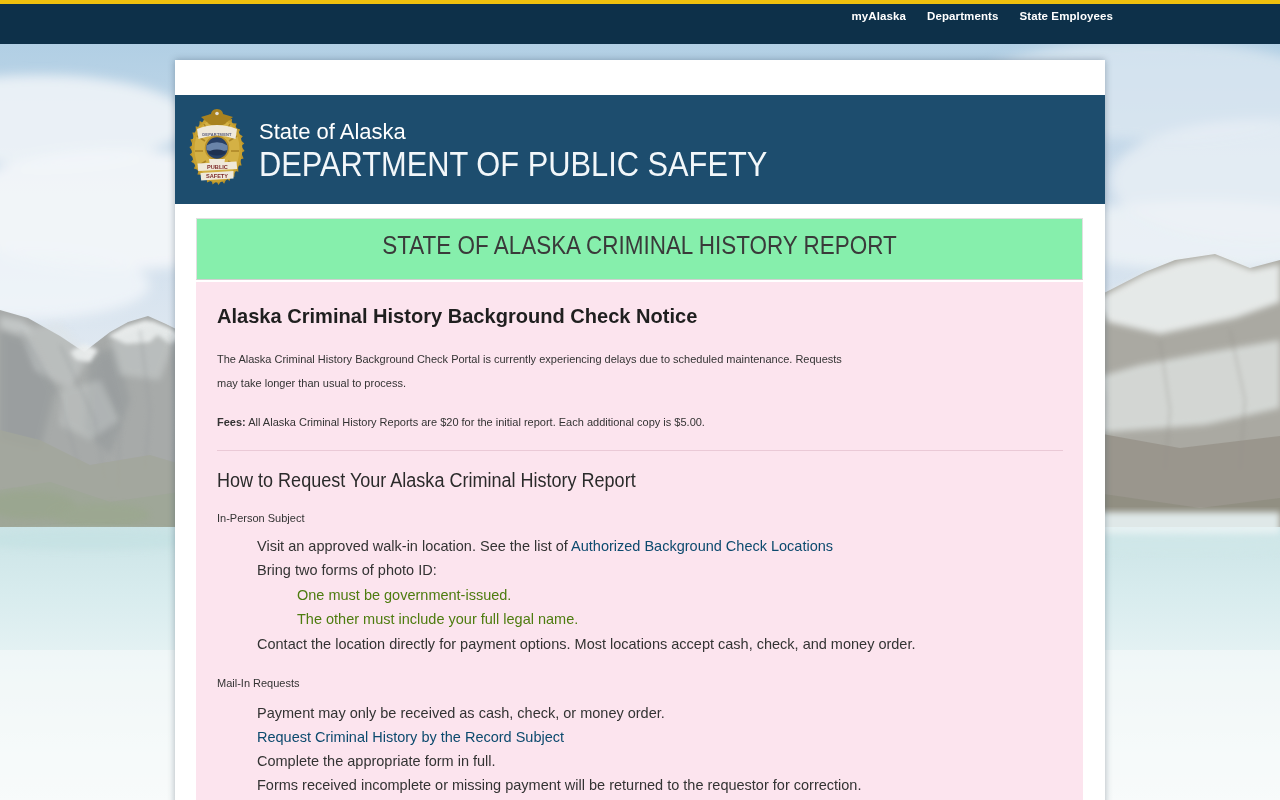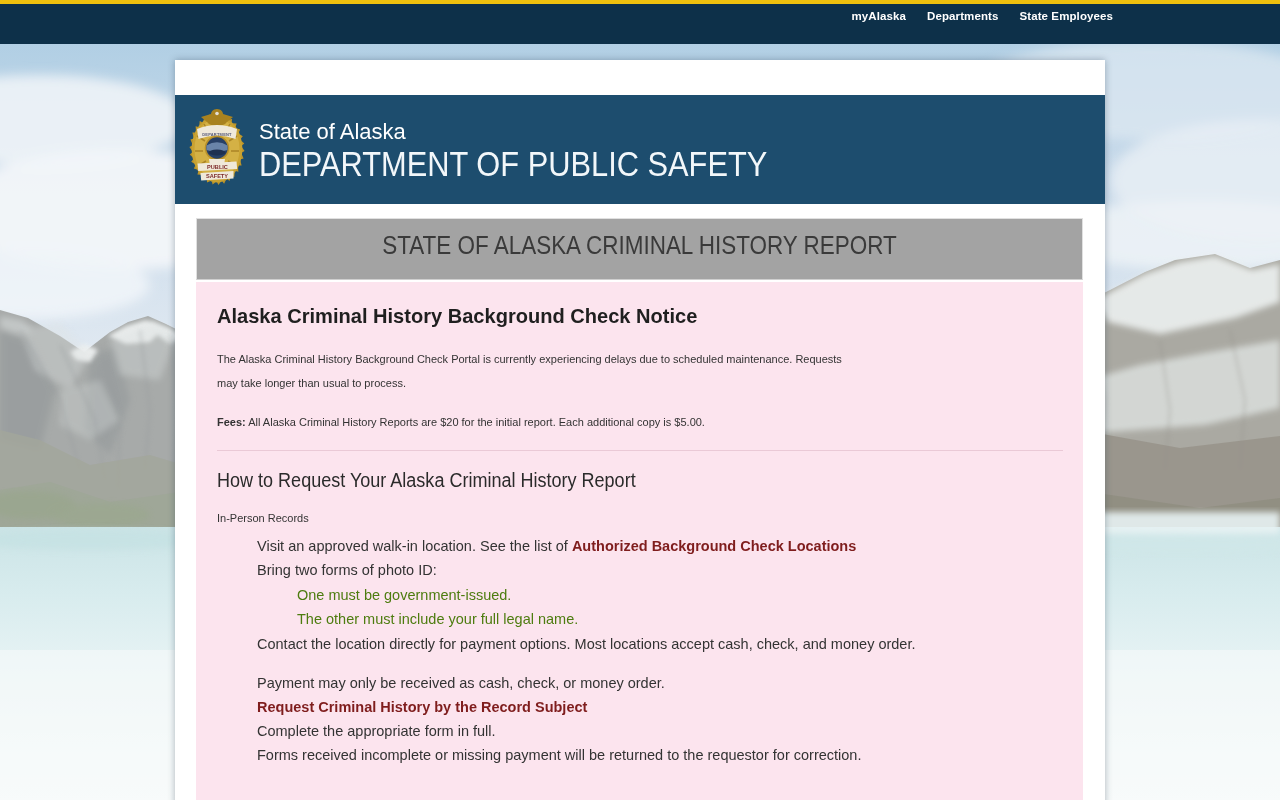--- a/index.html
+++ b/index.html
@@ -9,32 +9,32 @@
 .goldbar { height:4px; background:#eec00e; }
 .topnav { height:40px; background:#0d3049; display:flex; justify-content:flex-end; align-items:flex-end; padding-right:167px; padding-bottom:22px; }
 .topnav a { color:#ffffff; font-size:11.5px; font-weight:bold; text-decoration:none; margin-left:21px; letter-spacing:0.1px; }
 .col { width:930px; margin:16px auto; background:#ffffff; height:753px; box-shadow:0 0 7px rgba(30,50,70,0.35); padding-top:35px; }
 .banner { background:#1d4d6e; height:109px; display:flex; align-items:center; padding-left:14px; }
 .badge { width:56px; height:78px; margin-top:-4px; }
 .btxt { margin-left:14px; color:#fff; }
 .btxt .l1 { font-size:22px; line-height:27px; }
 .btxt .l2 { font-size:35px; line-height:37px; font-weight:normal; color:#f2f7fa; transform:scaleX(0.88); transform-origin:0 50%; white-space:nowrap; }
 .inner { padding:14px 22px 0 21px; }
-.graybox { background:#a3a3a3; border:1px solid #e0e0e0; border-bottom:1px solid #cfcfcf; text-align:center; padding:12px 0 19px 0; margin-bottom:2px; }
+.graybox { background:#86efac; border:1px solid #e0e0e0; border-bottom:1px solid #cfcfcf; text-align:center; padding:12px 0 19px 0; margin-bottom:2px; }
 .graybox h1 { font-size:25px; font-weight:normal; color:#3a3a3a; transform:scaleX(0.898); transform-origin:50% 50%; white-space:nowrap; }
 .pinkbox { background:#fce4ee; padding:20px 20px 40px 21px; min-height:550px; }
 .pinkbox h2 { font-size:21px; line-height:28px; font-weight:bold; color:#1f1f1f; margin-bottom:17px; transform:scaleX(0.955); transform-origin:0 50%; white-space:nowrap; }
 .pinkbox p { font-size:11px; color:#333333; line-height:24px; margin-bottom:15px; }
 .pinkbox hr { border:none; border-top:1px solid #eac9d6; margin:16px 0 17px 0; }
 .pinkbox h3 { font-size:20px; line-height:24px; font-weight:normal; color:#2b2b2b; margin-bottom:14px; transform:scaleX(0.901); transform-origin:0 50%; white-space:nowrap; }
 ul.lvl1 { list-style:none; margin:4px 0 15px 0; }
 ul.lvl1 > li { font-size:14.5px; color:#333333; line-height:24.4px; padding-left:40px; }
 ul.lvl2 { list-style:none; }
 ul.lvl2 > li { font-size:14.5px; color:#4d7c0f; line-height:24.4px; padding-left:40px; }
-a.lnk { color:#7f1d1d; text-decoration:none;font-weight:bold; }
+a.lnk { color:#0c4a6e; text-decoration:none; }
 ul.second > li { line-height:24px !important; }
 .psmall { margin-bottom:0 !important; }
 </style>
 </head>
 <body>
 <svg class="bg" viewBox="0 0 1280 800" preserveAspectRatio="none">
   <defs>
     <linearGradient id="sky" x1="0" y1="0" x2="0" y2="1">
       <stop offset="0" stop-color="#a9cbe2"></stop>
       <stop offset="0.30" stop-color="#c8daea"></stop>
@@ -172,31 +172,32 @@
     <div class="inner">
       <div class="graybox">
           <h1>STATE OF ALASKA CRIMINAL HISTORY REPORT</h1>
         </div>
       <div class="pinkbox">
         <h2>Alaska Criminal History Background Check Notice</h2>
         <p>The Alaska Criminal History Background Check Portal is currently experiencing delays due to scheduled maintenance. Requests<br>may take longer than usual to process.</p>
         <p><b>Fees:</b> All Alaska Criminal History Reports are $20 for the initial report. Each additional copy is $5.00.</p>
         <hr>
         <h3>How to Request Your Alaska Criminal History Report</h3>
-        <p class="psmall">In-Person Records</p>
+        <p class="psmall">In-Person Subject</p>
         <ul class="lvl1">
           <li>Visit an approved walk-in location. See the list of <a class="lnk">Authorized Background Check Locations</a></li>
           <li>Bring two forms of photo ID:
             <ul class="lvl2">
               <li>One must be government-issued.</li>
               <li>The other must include your full legal name.</li>
             </ul>
           </li>
           <li>Contact the location directly for payment options. Most locations accept cash, check, and money order.</li>
         </ul>
+        <p class="psmall">Mail-In Requests</p>
         <ul class="lvl1 second" style="margin-top:6px;">
           <li>Payment may only be received as cash, check, or money order.</li>
           <li><a class="lnk">Request Criminal History by the Record Subject</a></li>
           <li>Complete the appropriate form in full.</li>
           <li>Forms received incomplete or missing payment will be returned to the requestor for correction.</li>
         </ul>
       </div>
     </div>
   </div>
 </div>

